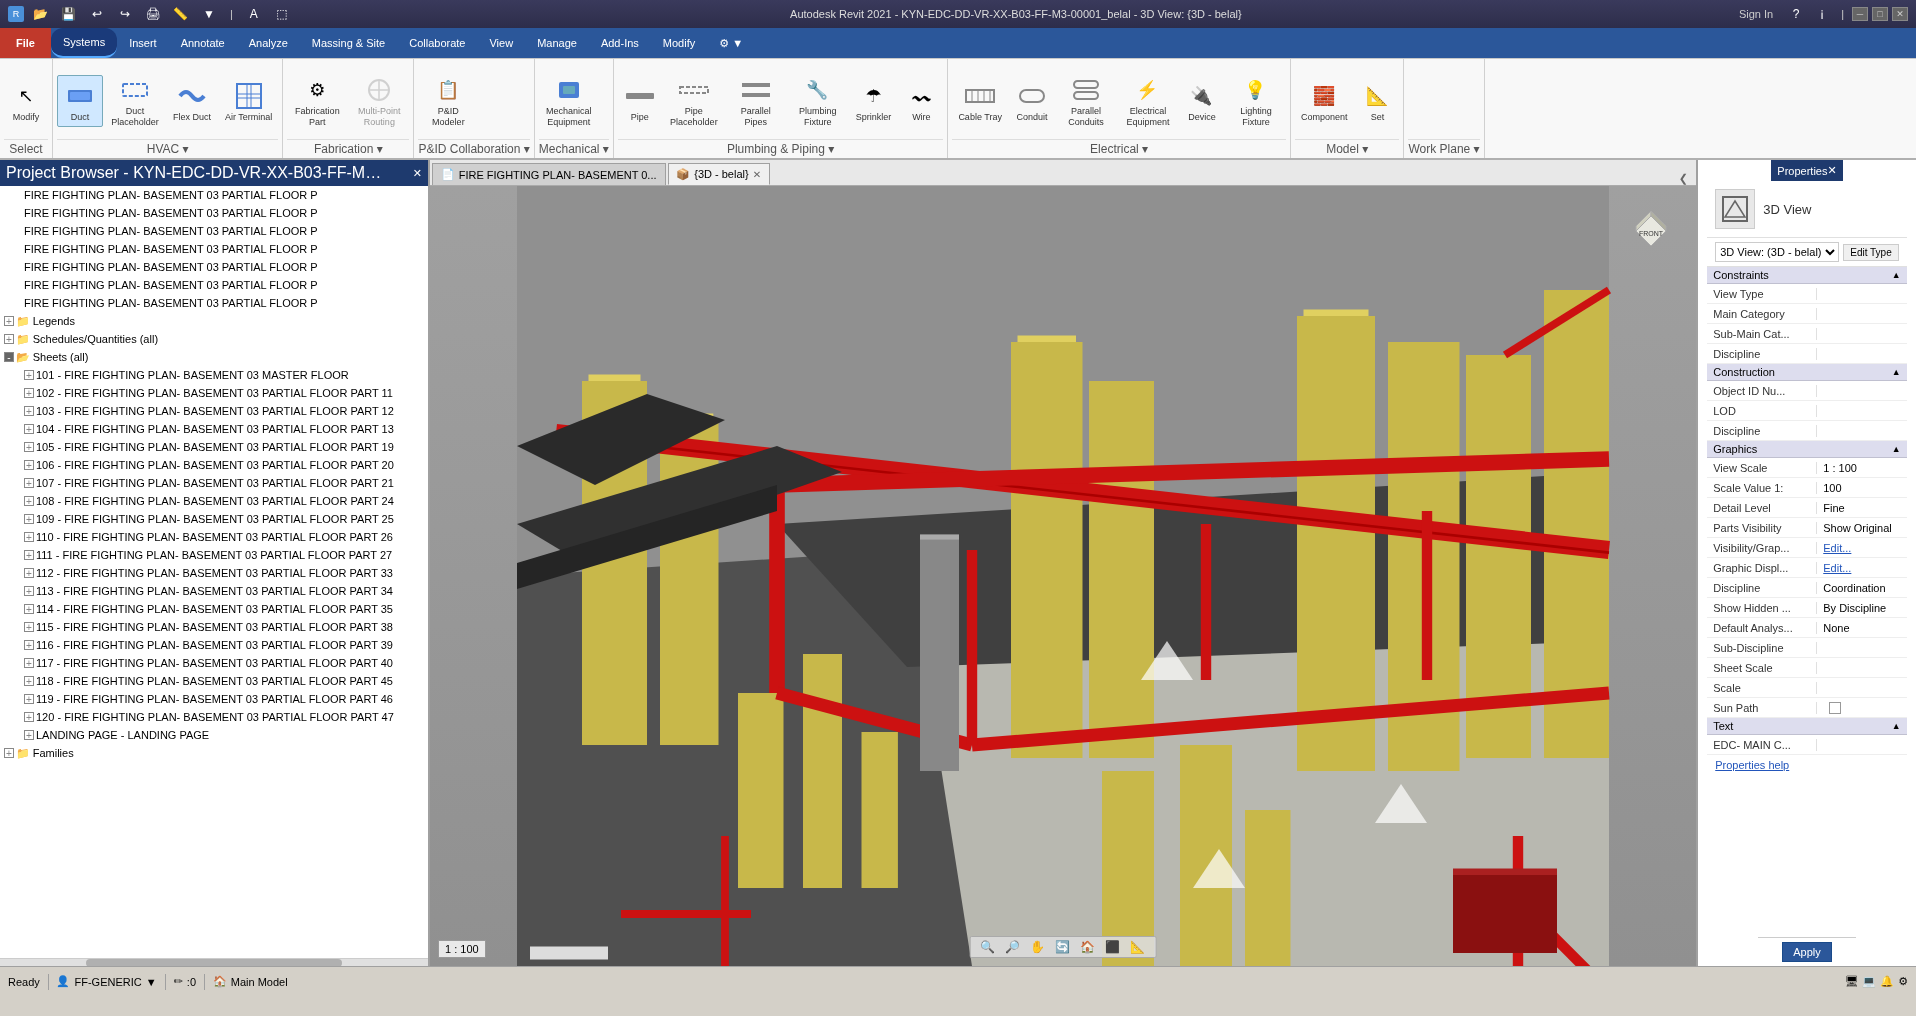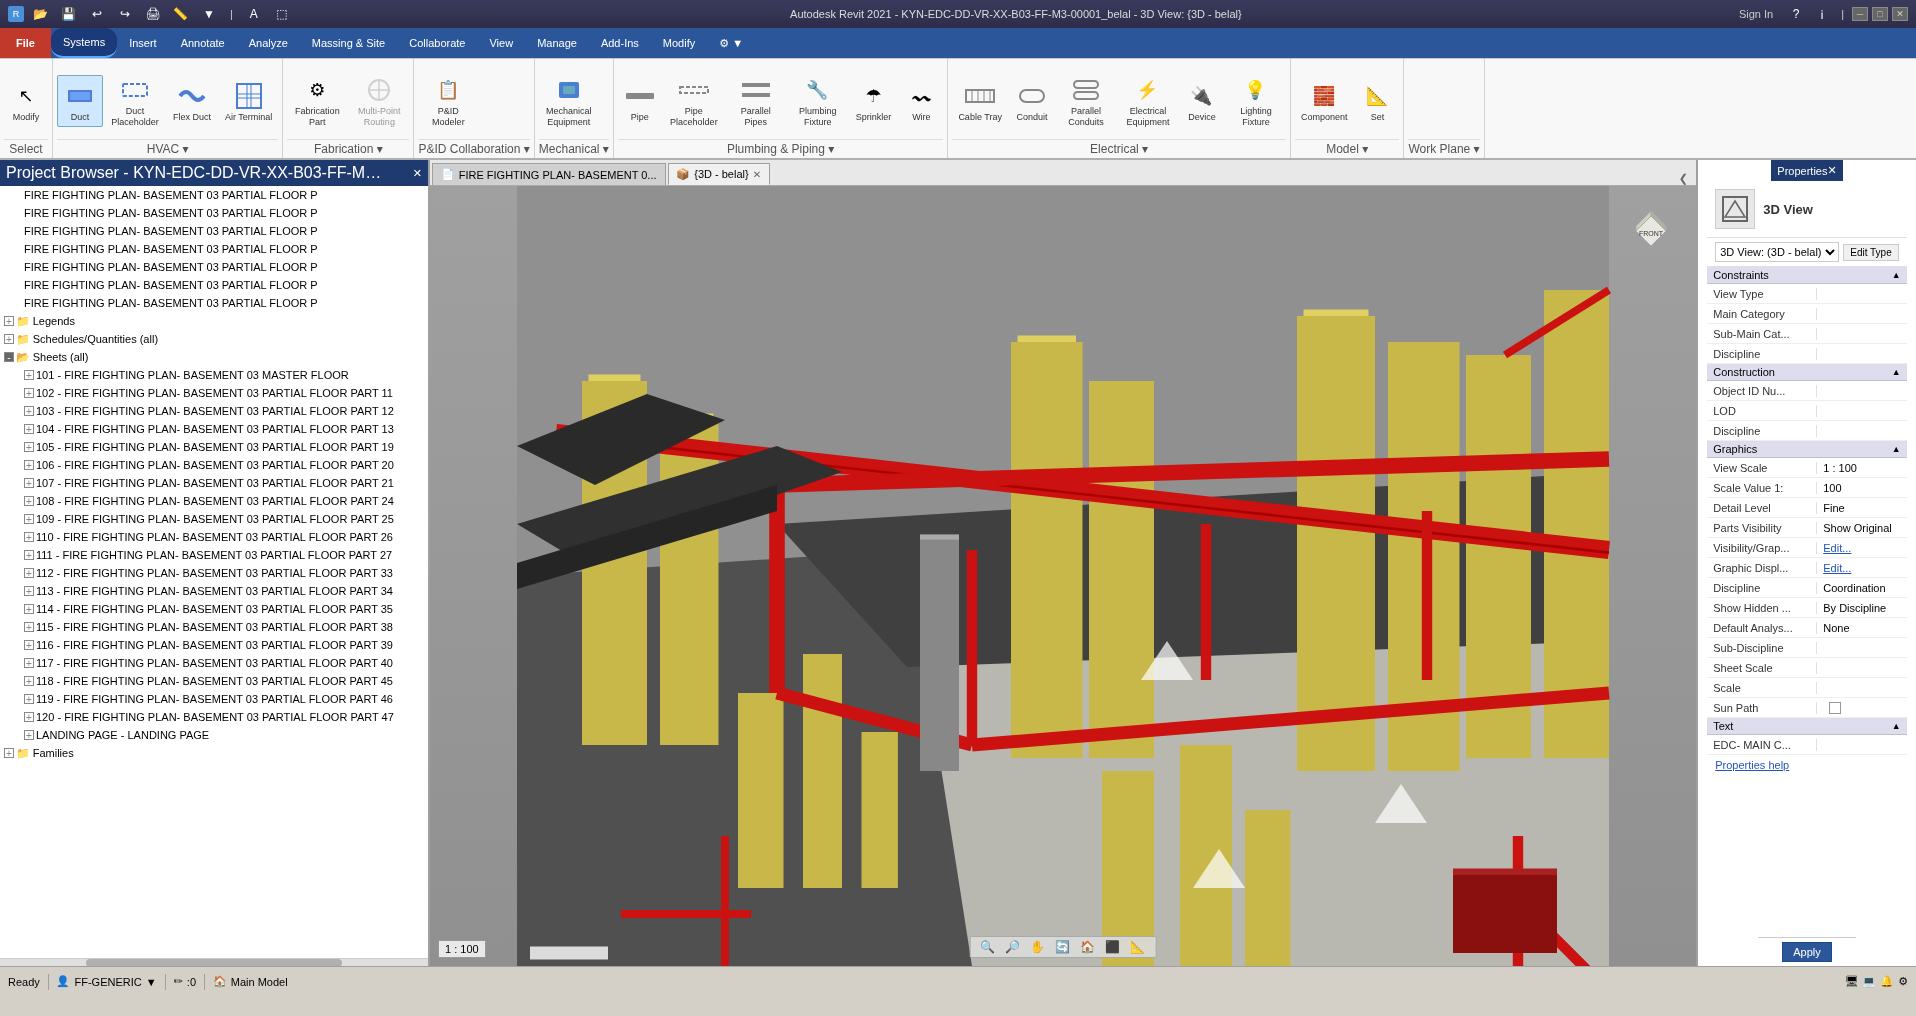--- a/index.html
+++ b/index.html
@@ -265,21 +265,21 @@
     .prop-type-icon {
       width: 40px;
       height: 40px;
       background: #e8e8e8;
       border: 1px solid #ccc;
       display: flex;
       align-items: center;
       justify-content: center;
       font-size: 20px;
     }
-    .prop-type-label { font-size: 13px; font-weight: bold; color: #333; }
+    .prop-type-label { font-size: 13px; font-weight: normal; color: #333; }
     .prop-selector {
       display: flex;
       align-items: center;
       padding: 4px 8px;
       gap: 4px;
       border-bottom: 1px solid #e0e0e0;
     }
     .prop-select {
       flex: 1;
       height: 20px;

